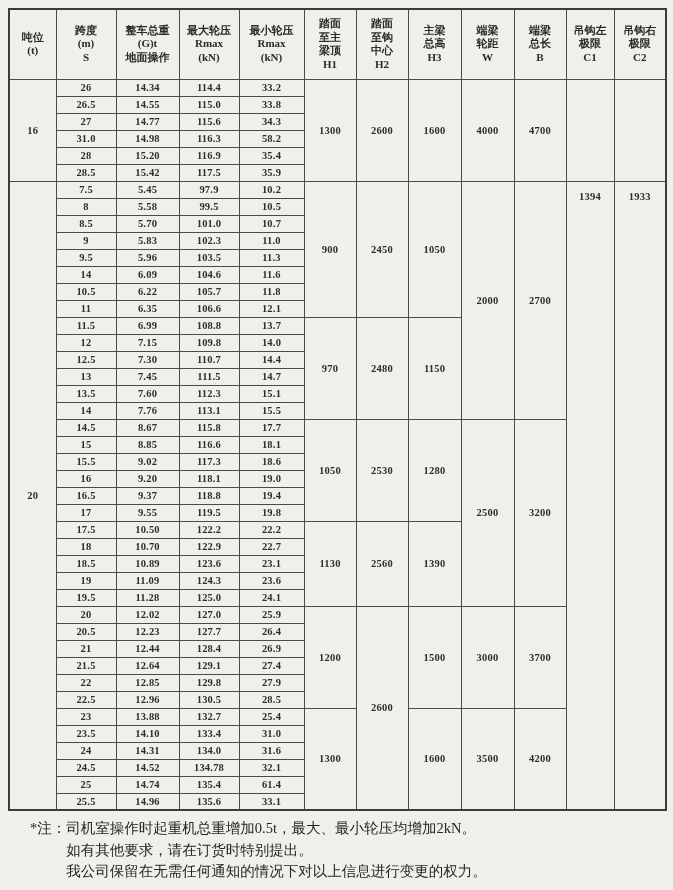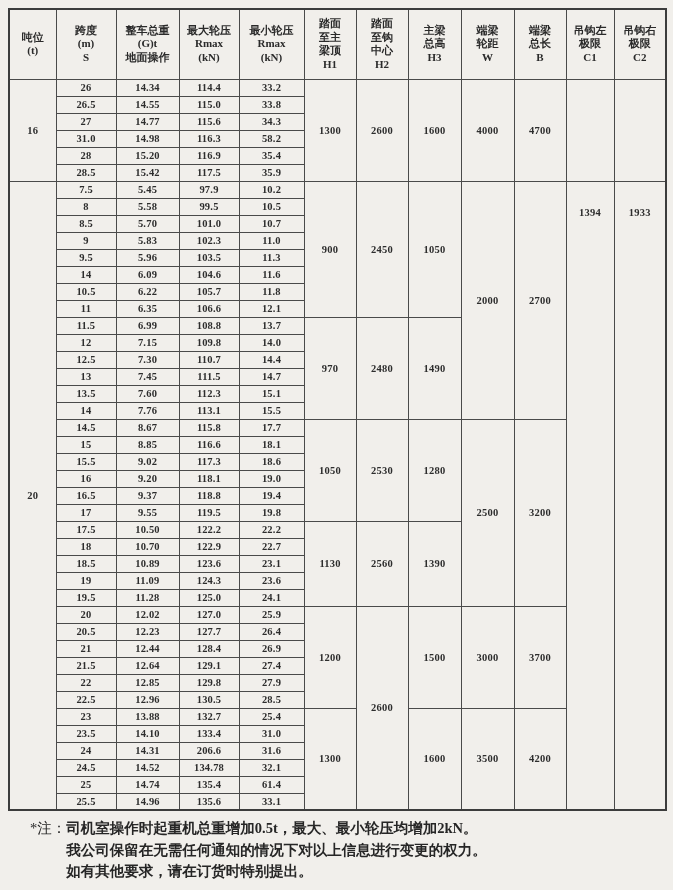--- a/index.html
+++ b/index.html
@@ -26,30 +26,30 @@
     text-align: center;
     vertical-align: middle;
     font-weight: bold;
     padding: 0;
     overflow: hidden;
   }
   thead tr { height: 70px; }
   tbody tr { height: 17px; }
   th { font-size: 11px; line-height: 1.25; color: #2a2a2a; }
   td { font-size: 10.5px; letter-spacing: 0.2px; }
-  td.vtop { vertical-align: top; padding-top: 25px; }
+  td.vtop { vertical-align: top; padding-top: 9px; }
 
   .notes {
     position: absolute; left: 30px; top: 818px;
     font-size: 14.5px; line-height: 21.5px;
     color: #262626;
     display: flex; align-items: flex-start;
   }
   .notes .marker { white-space: nowrap; }
-  .note-lines div { white-space: nowrap; font-weight: bold; }
+  .note-lines div { white-space: nowrap; }
 </style>
 </head>
 <body>
 
 <div class="paper">
 
   <table class="spec">
     <colgroup>
       <col style="width:47px">
         <col style="width:60px">
@@ -230,21 +230,21 @@
           <td>106.6</td>
           <td>12.1</td>
         </tr>
         <tr>
           <td>11.5</td>
           <td>6.99</td>
           <td>108.8</td>
           <td>13.7</td>
           <td rowspan="6">970</td>
           <td rowspan="6">2480</td>
-          <td rowspan="6">1490</td>
+          <td rowspan="6">1150</td>
         </tr>
         <tr>
           <td>12</td>
           <td>7.15</td>
           <td>109.8</td>
           <td>14.0</td>
         </tr>
         <tr>
           <td>12.5</td>
           <td>7.30</td>
@@ -396,21 +396,21 @@
         </tr>
         <tr>
           <td>23.5</td>
           <td>14.10</td>
           <td>133.4</td>
           <td>31.0</td>
         </tr>
         <tr>
           <td>24</td>
           <td>14.31</td>
-          <td>206.6</td>
+          <td>134.0</td>
           <td>31.6</td>
         </tr>
         <tr>
           <td>24.5</td>
           <td>14.52</td>
           <td>134.78</td>
           <td>32.1</td>
         </tr>
         <tr>
           <td>25</td>
@@ -424,18 +424,18 @@
           <td>135.6</td>
           <td>33.1</td>
         </tr>
       </tbody>
   </table>
 
   <div class="notes">
     <span class="marker">*注：</span>
     <div class="note-lines">
       <div>司机室操作时起重机总重增加0.5t，最大、最小轮压均增加2kN。</div>
+      <div>如有其他要求，请在订货时特别提出。</div>
       <div>我公司保留在无需任何通知的情况下对以上信息进行变更的权力。</div>
-      <div>如有其他要求，请在订货时特别提出。</div>
     </div>
   </div>
 
 </div>
 
 </body></html>

